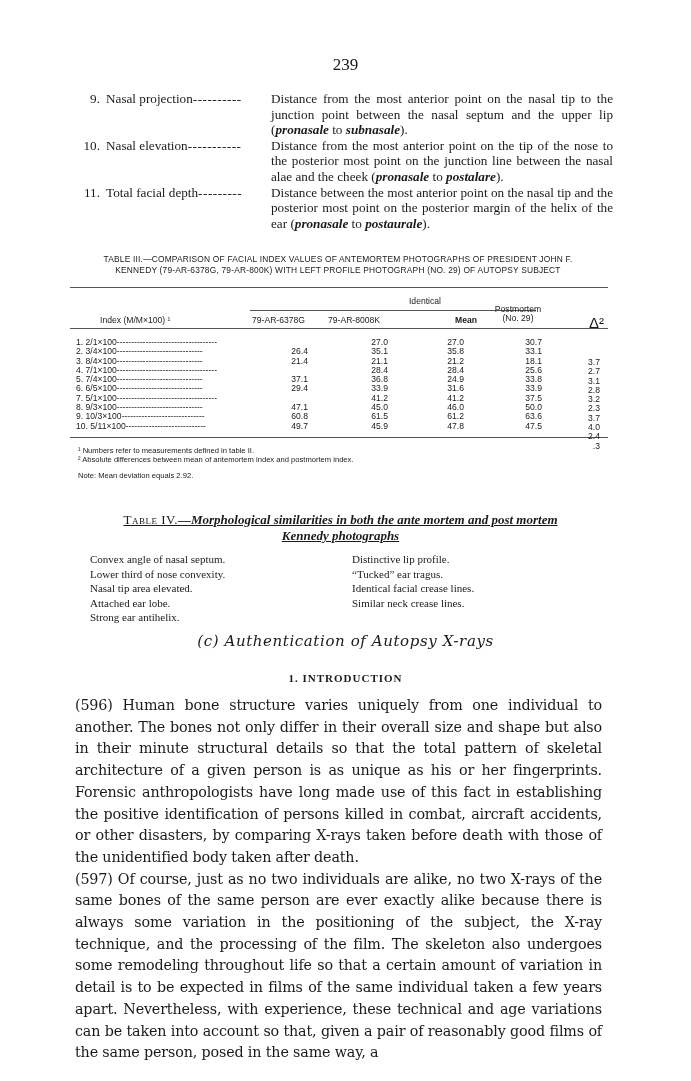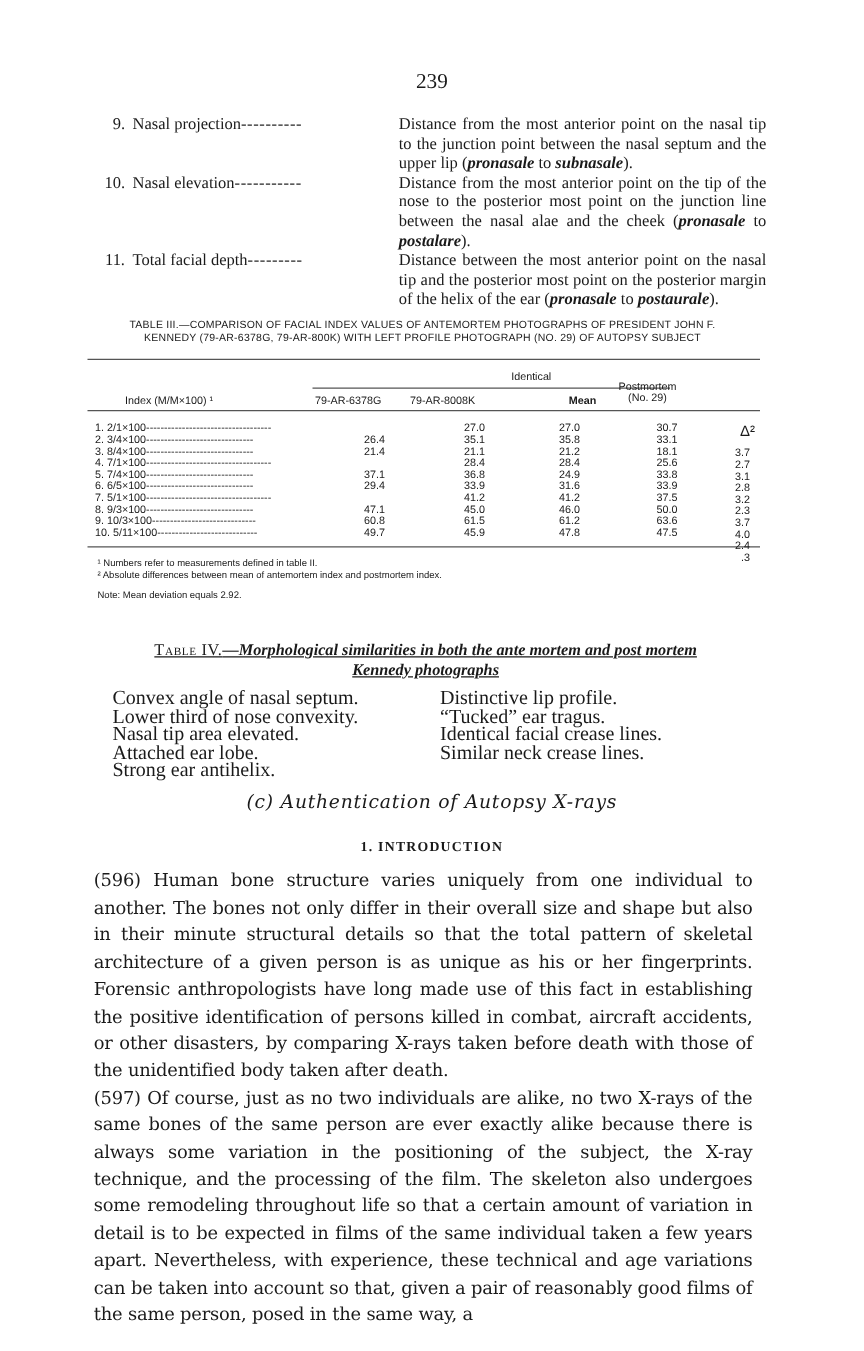--- a/index.html
+++ b/index.html
@@ -1,56 +1,56 @@
 <!DOCTYPE html>
 <html><head>
 <meta charset="utf-8">
 <style>
   html, body { margin: 0; padding: 0; background: #ffffff; }
   body { width: 691px; height: 1081px; position: relative; overflow: hidden; color: #1a1a1a; font-family: "DejaVu Serif", "Liberation Serif", serif; }
   .page-number { position: absolute; top: 55px; left: 0; width: 691px; text-align: center; font-size: 17px; font-family: "Liberation Serif", serif; }
 
   .defs { position: absolute; top: 91px; left: 78px; width: 535px; font-family: "Liberation Serif", serif; font-size: 13.2px; line-height: 15.6px; }
-  .def-row { display: flex; gap: 48px; }
+  .def-row { display: flex; }
   .def-term { width: 193px; flex: none; white-space: nowrap; overflow: hidden; position: relative; }
   .def-term .num { display: inline-block; width: 22px; text-align: right; margin-right: 6px; }
   .def-term .leader { letter-spacing: 0.5px; }
   .def-desc { flex: 1; text-align: justify; }
   .def-desc i { font-style: italic; font-weight: bold; }
 
   .t3-caption { position: absolute; top: 254px; left: 68px; width: 540px; text-align: center; font-family: "Liberation Sans", sans-serif; font-size: 8.4px; line-height: 10.5px; letter-spacing: 0.2px; }
 
   .t3 { position: absolute; top: 287px; left: 70px; width: 538px; font-family: "Liberation Sans", sans-serif; font-size: 8.6px; }
   .rule { border-top: 1px solid #555; }
   .t3-head { position: relative; height: 40px; }
   .h-ante { position: absolute; left: 244px; width: 222px; top: 8px; text-align: center; }
   .h-ante-rule { position: absolute; left: 180px; width: 286px; top: 22px; border-top: 1px solid #555; }
   .h-col { position: absolute; top: 27px; }
   .h-index { left: 30px; }
   .h-c1 { left: 182px; }
   .h-c2 { left: 258px; }
   .h-mean { left: 385px; font-weight: bold; }
   .h-post { position: absolute; left: 398px; width: 100px; top: 17px; text-align: center; line-height: 9px; }
-  .h-delta { position: absolute; right: 4px; top: 26px; font-size: 12px; margin-top: 24px; }
+  .h-delta { position: absolute; right: 4px; top: 26px; font-size: 15px; }
   .t3-body { padding: 9px 0 6px 0; }
   .t3-row { position: relative; height: 9.3px; line-height: 9.3px; }
   .t3-row span { position: absolute; top: 0; }
   .c-idx { left: 6px; width: 176px; white-space: nowrap; overflow: hidden; }
   .c-c1 { left: 190px; width: 48px; text-align: right; }
   .c-c2 { left: 270px; width: 48px; text-align: right; }
   .c-mean { left: 350px; width: 44px; text-align: right; }
   .c-post { left: 428px; width: 44px; text-align: right; }
   .c-delta { left: 490px; width: 40px; text-align: right; margin-top: 20px; }
   .t3-notes { margin-top: 8px; font-size: 7.6px; line-height: 9px; padding-left: 8px; }
   .t3-notes .note { margin-top: 7px; }
 
   .t4-caption { position: absolute; top: 512px; left: 68px; width: 545px; text-align: center; font-family: "Liberation Serif", serif; font-size: 13px; line-height: 16px; text-decoration: underline; }
   .t4-caption .lbl { font-variant: small-caps; letter-spacing: 0.5px; }
   .t4-caption i { font-weight: bold; }
-  .t4-list { position: absolute; top: 552px; left: 90px; width: 520px; display: flex; font-family: "Liberation Serif", serif; font-size: 16px; line-height: 14.6px; }
+  .t4-list { position: absolute; top: 552px; left: 90px; width: 520px; display: flex; font-family: "Liberation Serif", serif; font-size: 11px; line-height: 14.6px; }
   .t4-col1 { width: 262px; }
   .t4-col2 { width: 258px; }
 
   .sec-title { position: absolute; top: 632px; left: 0; width: 691px; text-align: center; font-family: "DejaVu Serif", serif; font-size: 15px; font-style: italic; letter-spacing: 0.6px; }
   .sub-title { position: absolute; top: 672px; left: 0; width: 691px; text-align: center; font-family: "Liberation Serif", serif; font-size: 11px; letter-spacing: 1px; font-weight: bold; }
 
   .body-text { position: absolute; top: 695px; left: 75px; width: 527px; font-family: "DejaVu Serif", serif; font-size: 14.3px; line-height: 21.7px; text-align: justify; letter-spacing: -0.15px; }
   .body-text p { margin: 0; }
 </style>
 </head>

